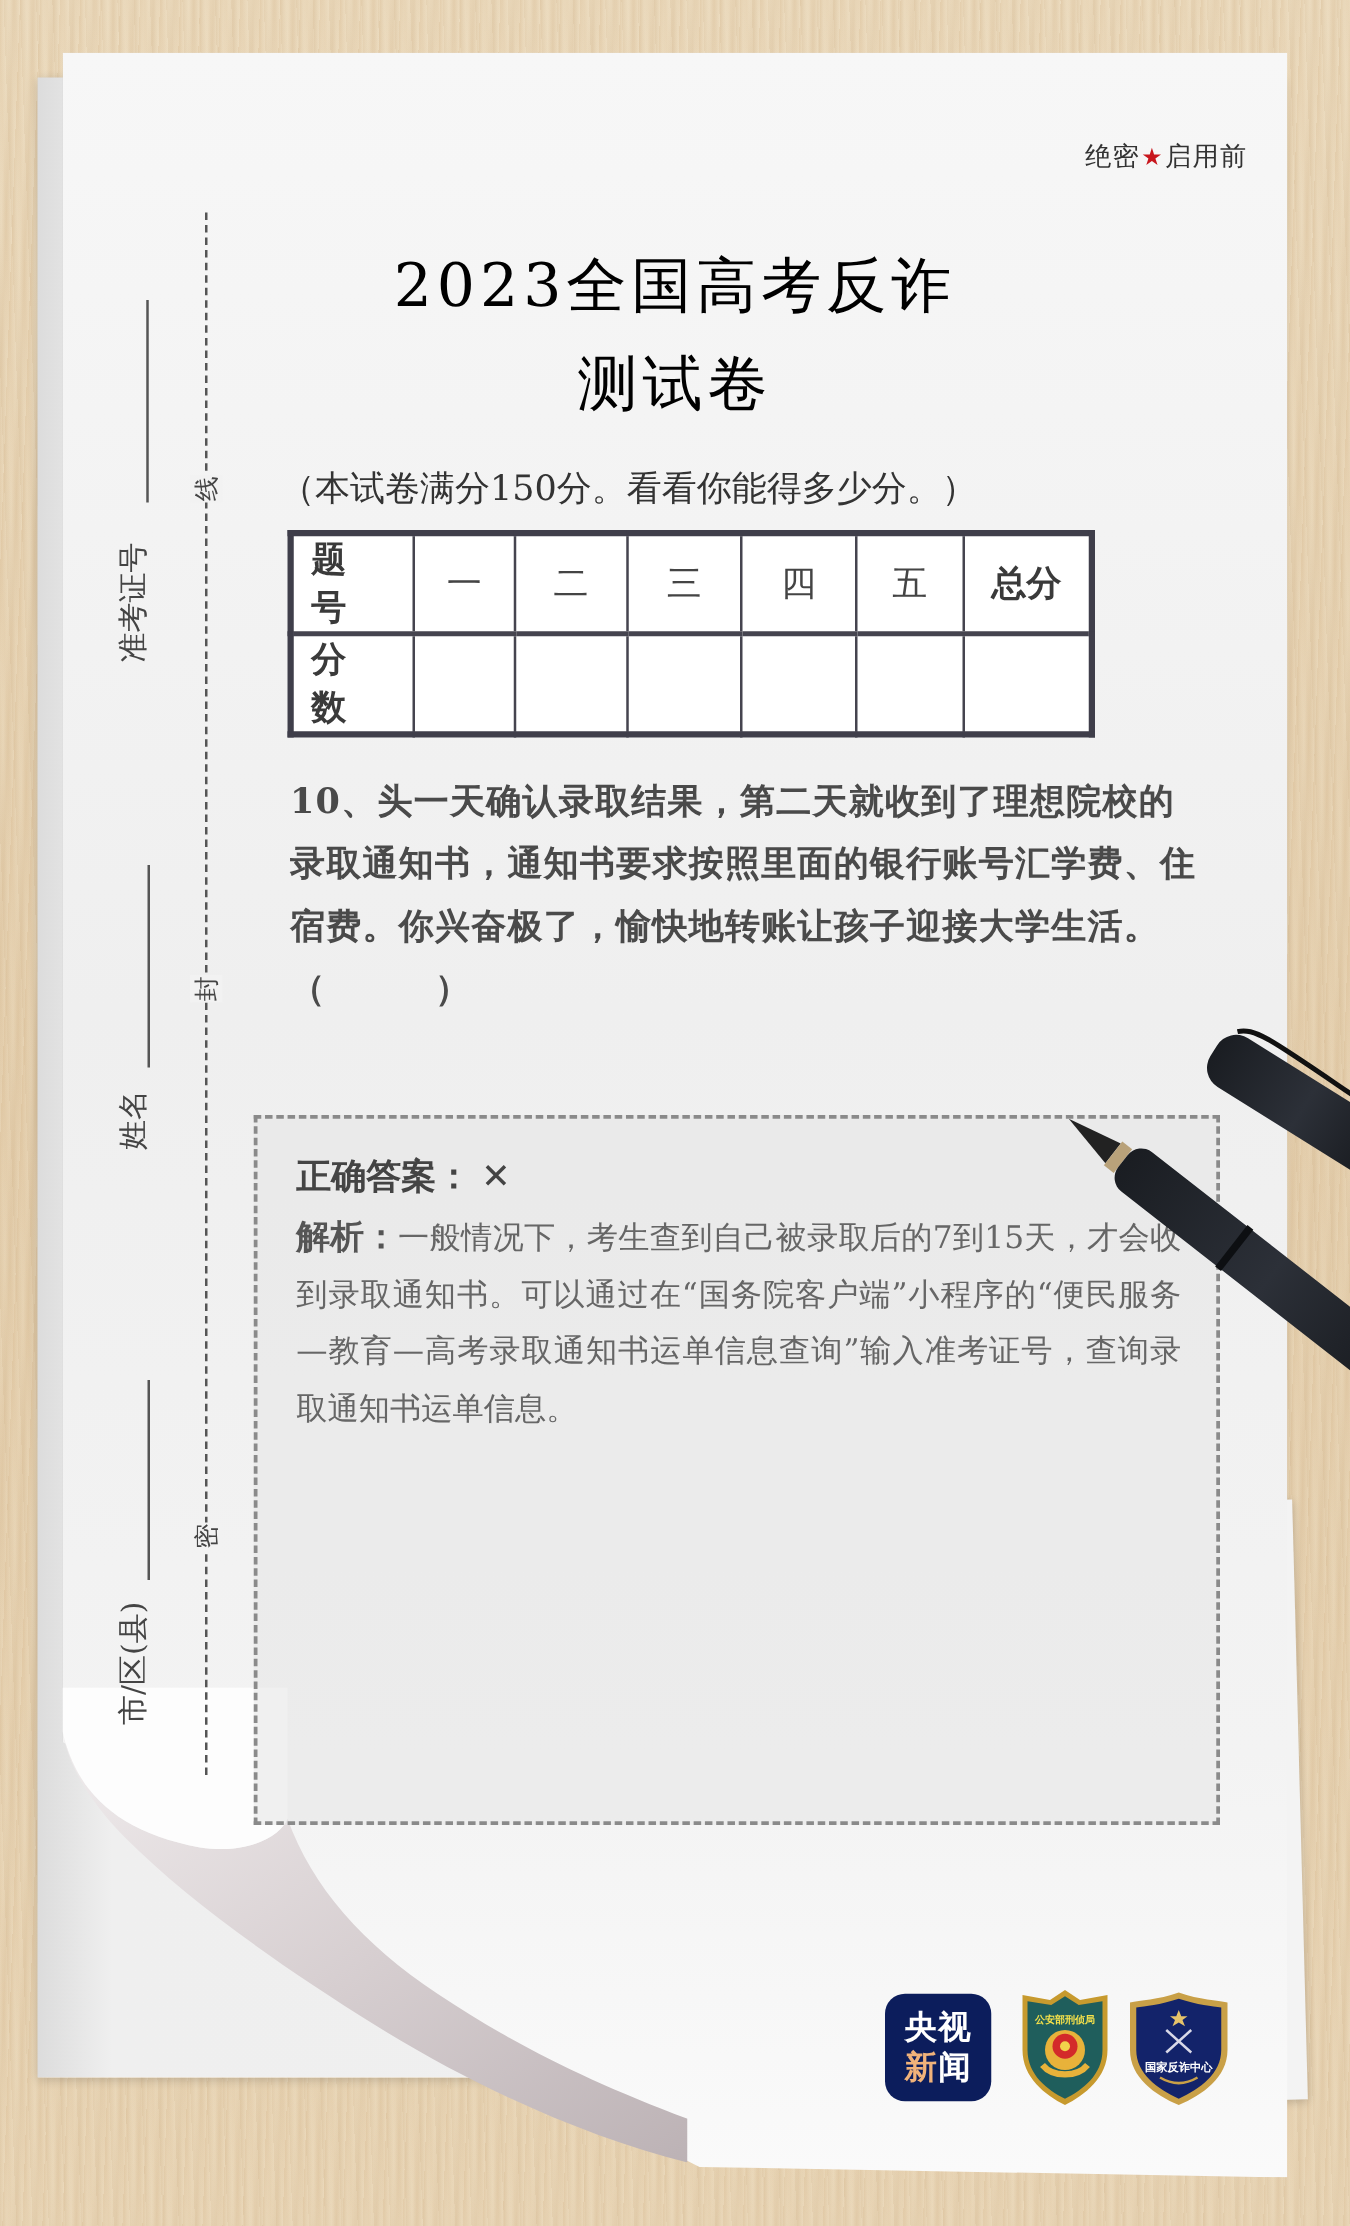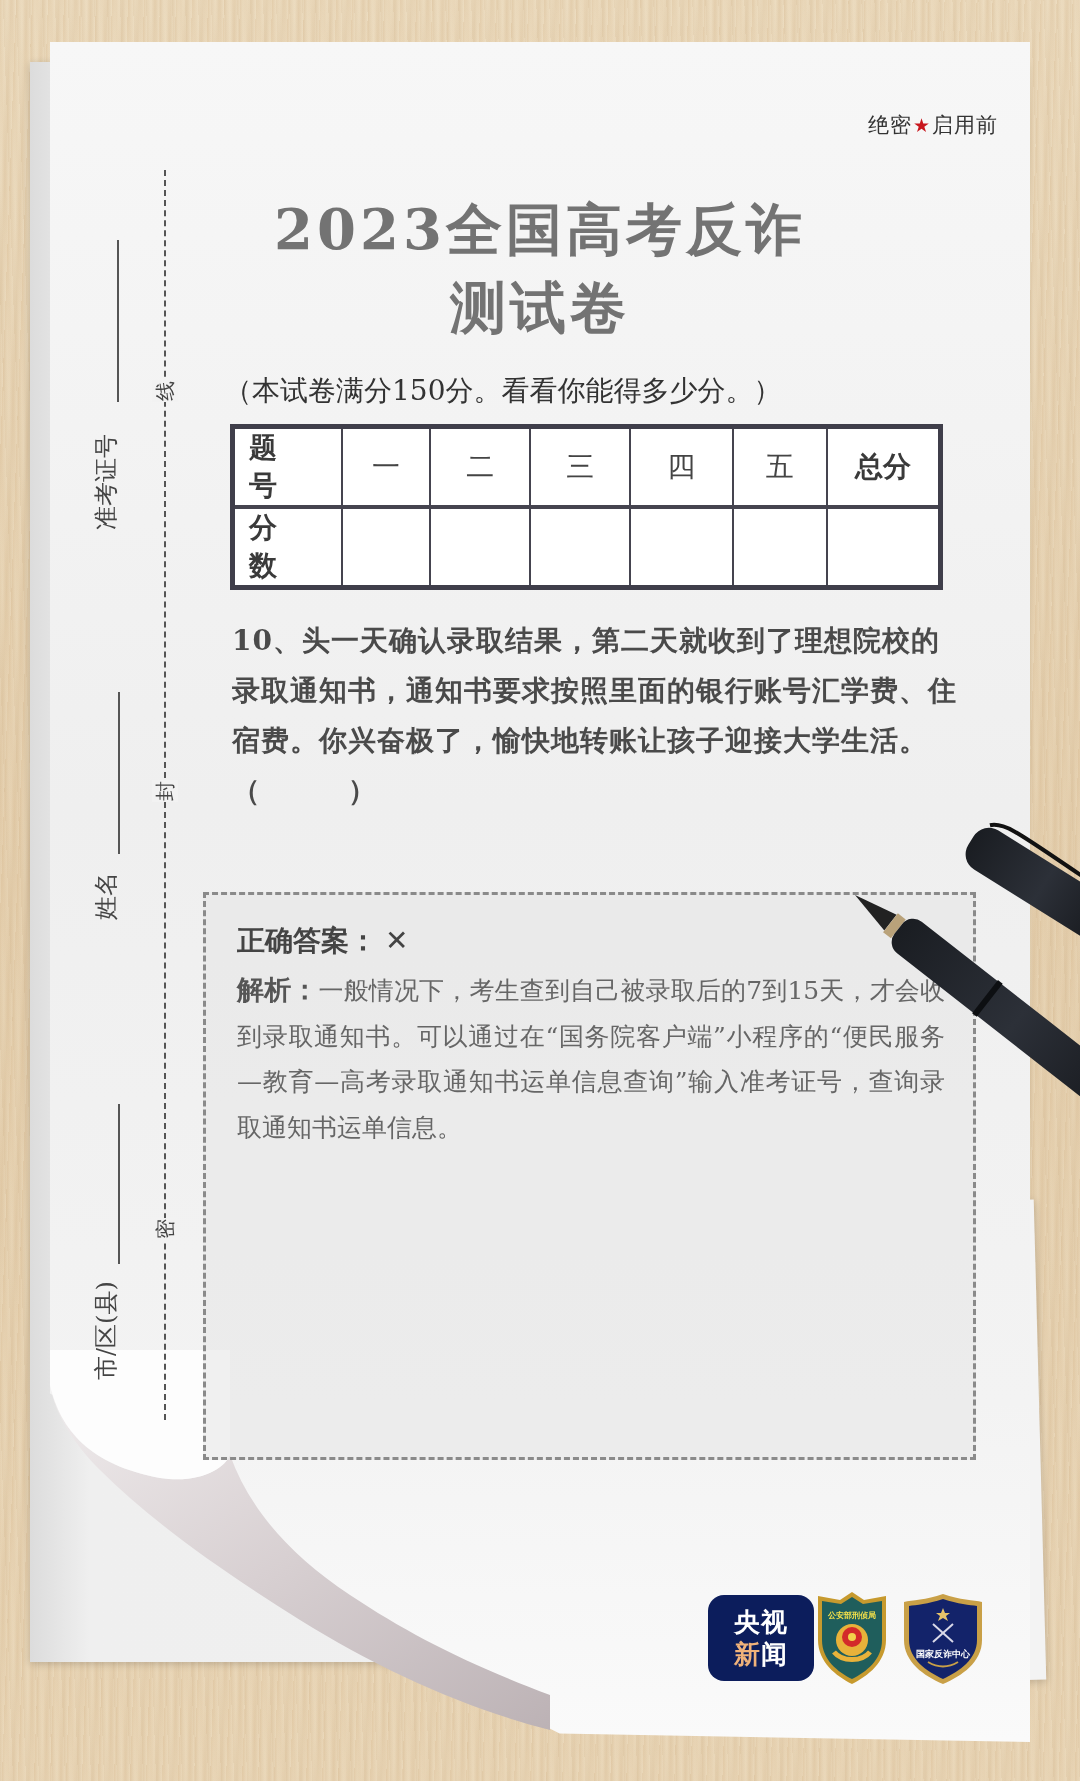--- a/index.html
+++ b/index.html
@@ -47,40 +47,40 @@
     letter-spacing: 1px;
     white-space: nowrap;
   }
   .secret-mark .star { color: #c8161d; font-size: 19px; margin: 0 1px; }
 
   .title {
     position: absolute;
     left: 240px; top: 190px;
     width: 600px;
     text-align: center;
-    font-size: 56px;
-    font-weight: bold;
-    color: #737373;
+    font-size: 48px;
+    font-weight: normal;
+    color: #000000;
     line-height: 78px;
     letter-spacing: 4px;
   }
 
   .subtitle {
     position: absolute;
     left: 224px; top: 372px;
     font-size: 28px;
     color: #333;
     white-space: nowrap;
   }
 
   
   .score-table {
     position: absolute;
     left: 230px; top: 424px;
-    width: 713px; height: 146px;
+    width: 646px; height: 146px;
     border: 5px solid #3f3e4a;
     border-collapse: collapse;
     background: #fff;
     table-layout: fixed;
   }
   .score-table td {
     border: 2px solid #45444f;
     font-size: 28px;
     font-weight: bold;
     color: #3a3a3a;
@@ -160,21 +160,21 @@
     border-left: 2px solid #555;
   }
 
   
   .pen { position: absolute; left: 840px; top: 815px; width: 240px; height: 330px; pointer-events: none; }
 
   
   .logo-cctv {
     position: absolute;
     left: 708px; top: 1595px;
-    width: 106px; height: 86px;
+    width: 85px; height: 86px;
     border-radius: 16px;
     background: #0c1d5c;
     display: flex; flex-direction: column; align-items: center; justify-content: center;
     font-family: "DejaVu Sans", sans-serif;
     font-weight: bold;
     font-size: 26px;
     line-height: 32px;
     color: #fff;
     letter-spacing: 1px;
   }

